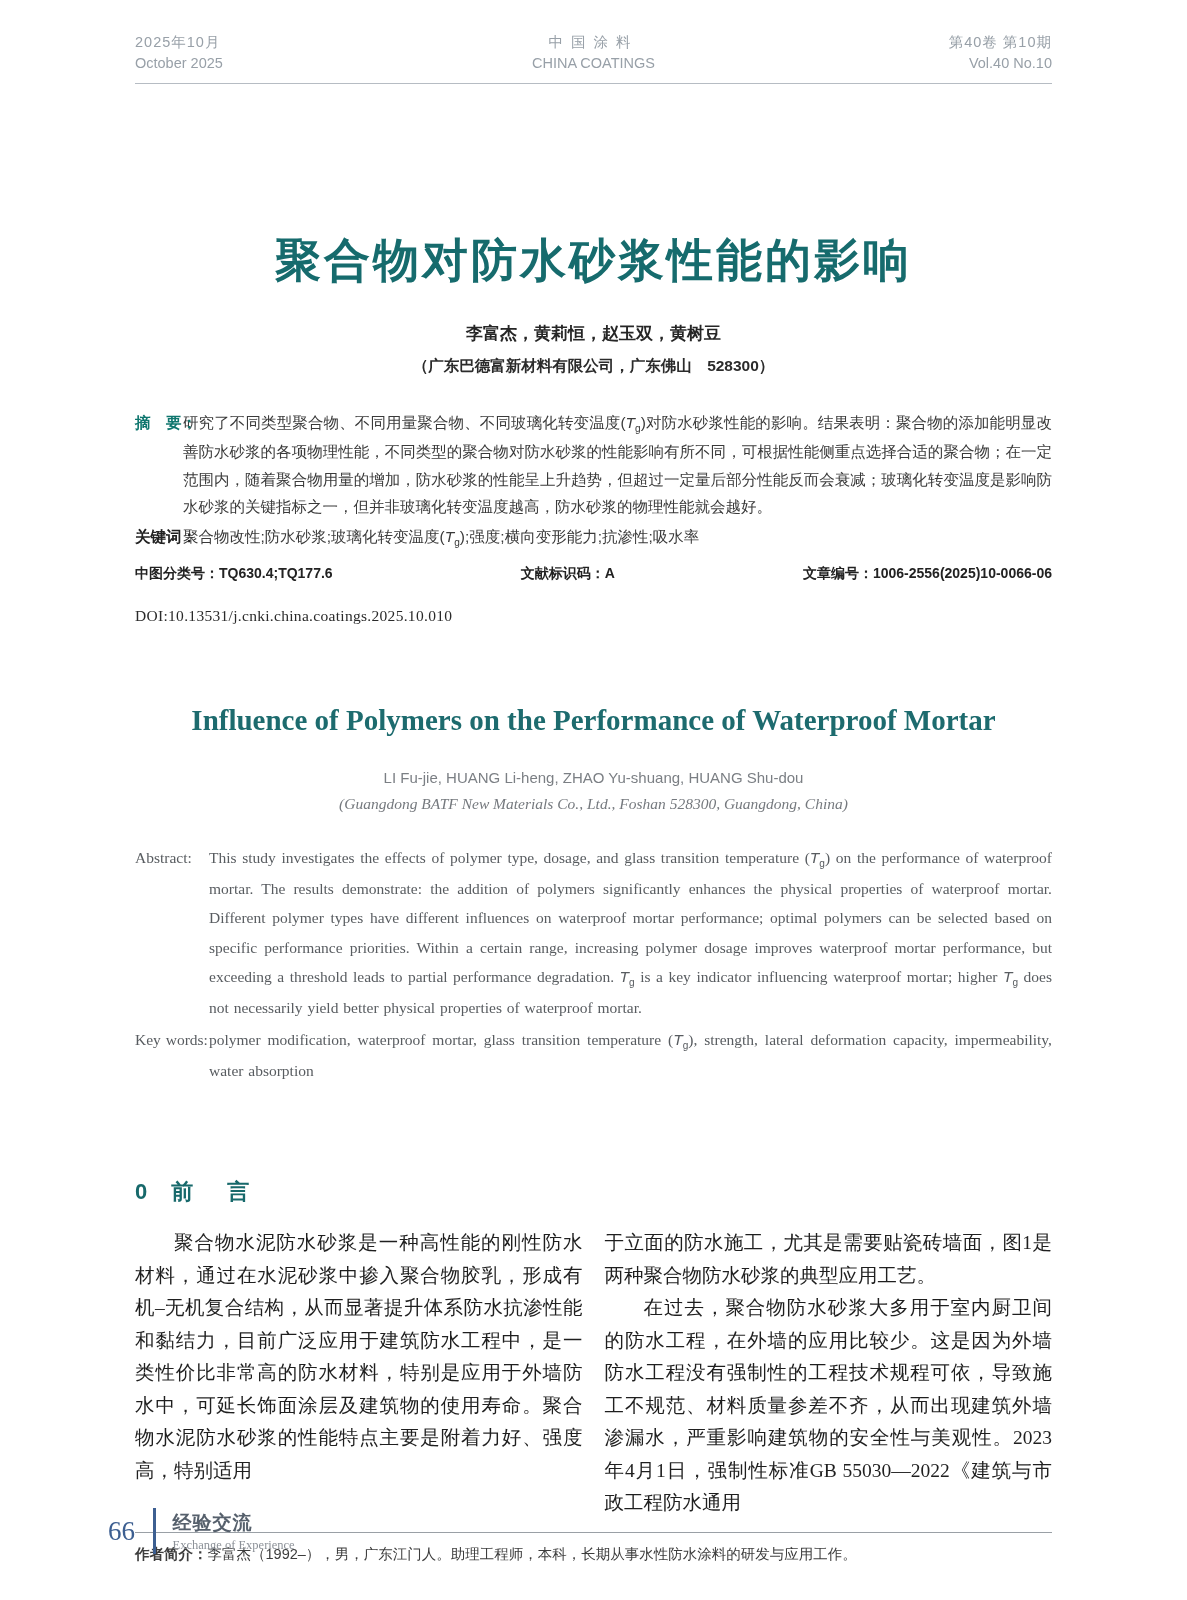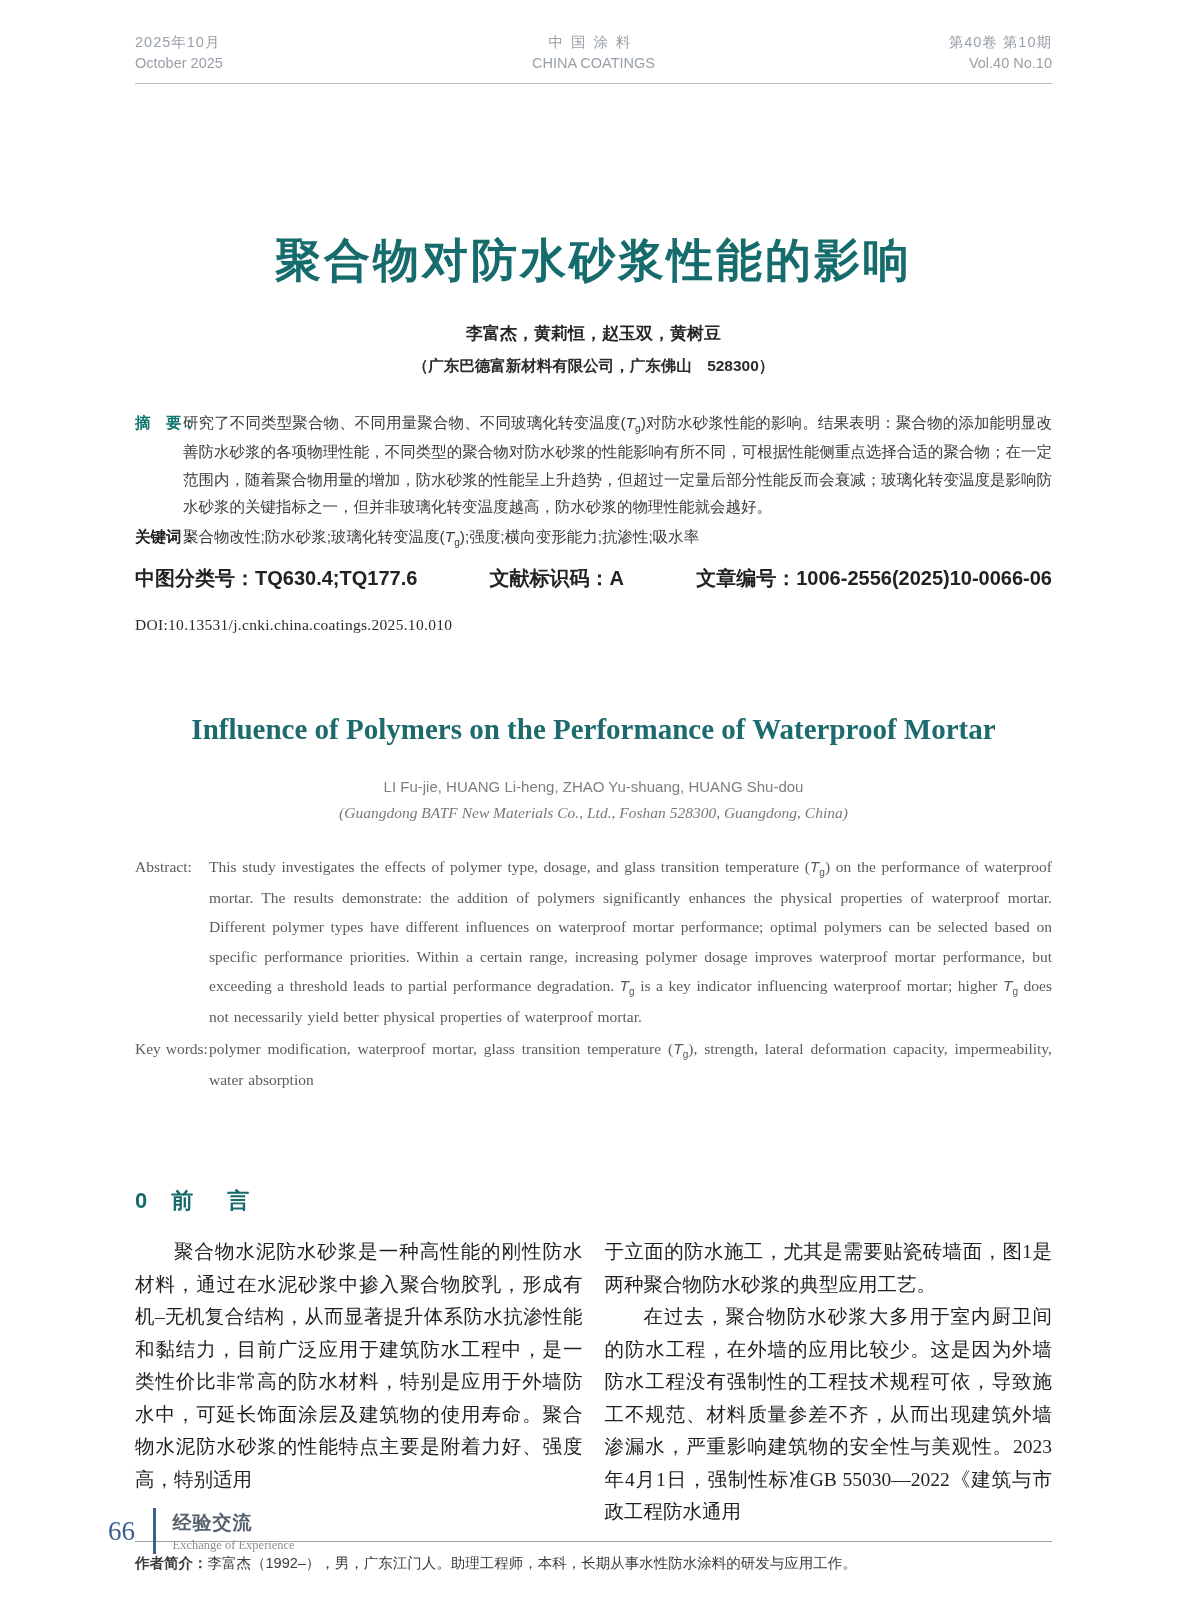--- a/index.html
+++ b/index.html
@@ -44,21 +44,21 @@
   .hang-zh .hang-label { position:absolute; left:0; top:0; font-weight:bold; color:#0f766e; }
   .keywords-zh { position:relative; margin-top:2px; padding-left:48px;
     font-size:15.5px; line-height:1.78; color:#3a3a3a; }
   .keywords-zh .hang-label { position:absolute; left:0; top:0; font-weight:bold; color:#222; }
 
   .tg { font-family:Liberation Sans, sans-serif; font-style:italic; }
   .tg sub { font-style:normal; font-size:0.65em; }
 
   .class-line {
     margin-top:13px; display:flex; justify-content:space-between;
-    font-size:20px; font-weight:bold; color:#222;gap:12px;
+    font-size:14px; font-weight:bold; color:#222;gap:12px;
   }
   .class-line .seg { white-space:nowrap; }
   .doi-line {
     margin-top:24px; font-family:"Liberation Serif","DejaVu Serif",serif;
     font-size:15.5px; color:#2a2a2a; letter-spacing:0.3px;
   }
 
   
   .title-en {
     margin:72px auto 0; max-width:880px; text-align:center;

